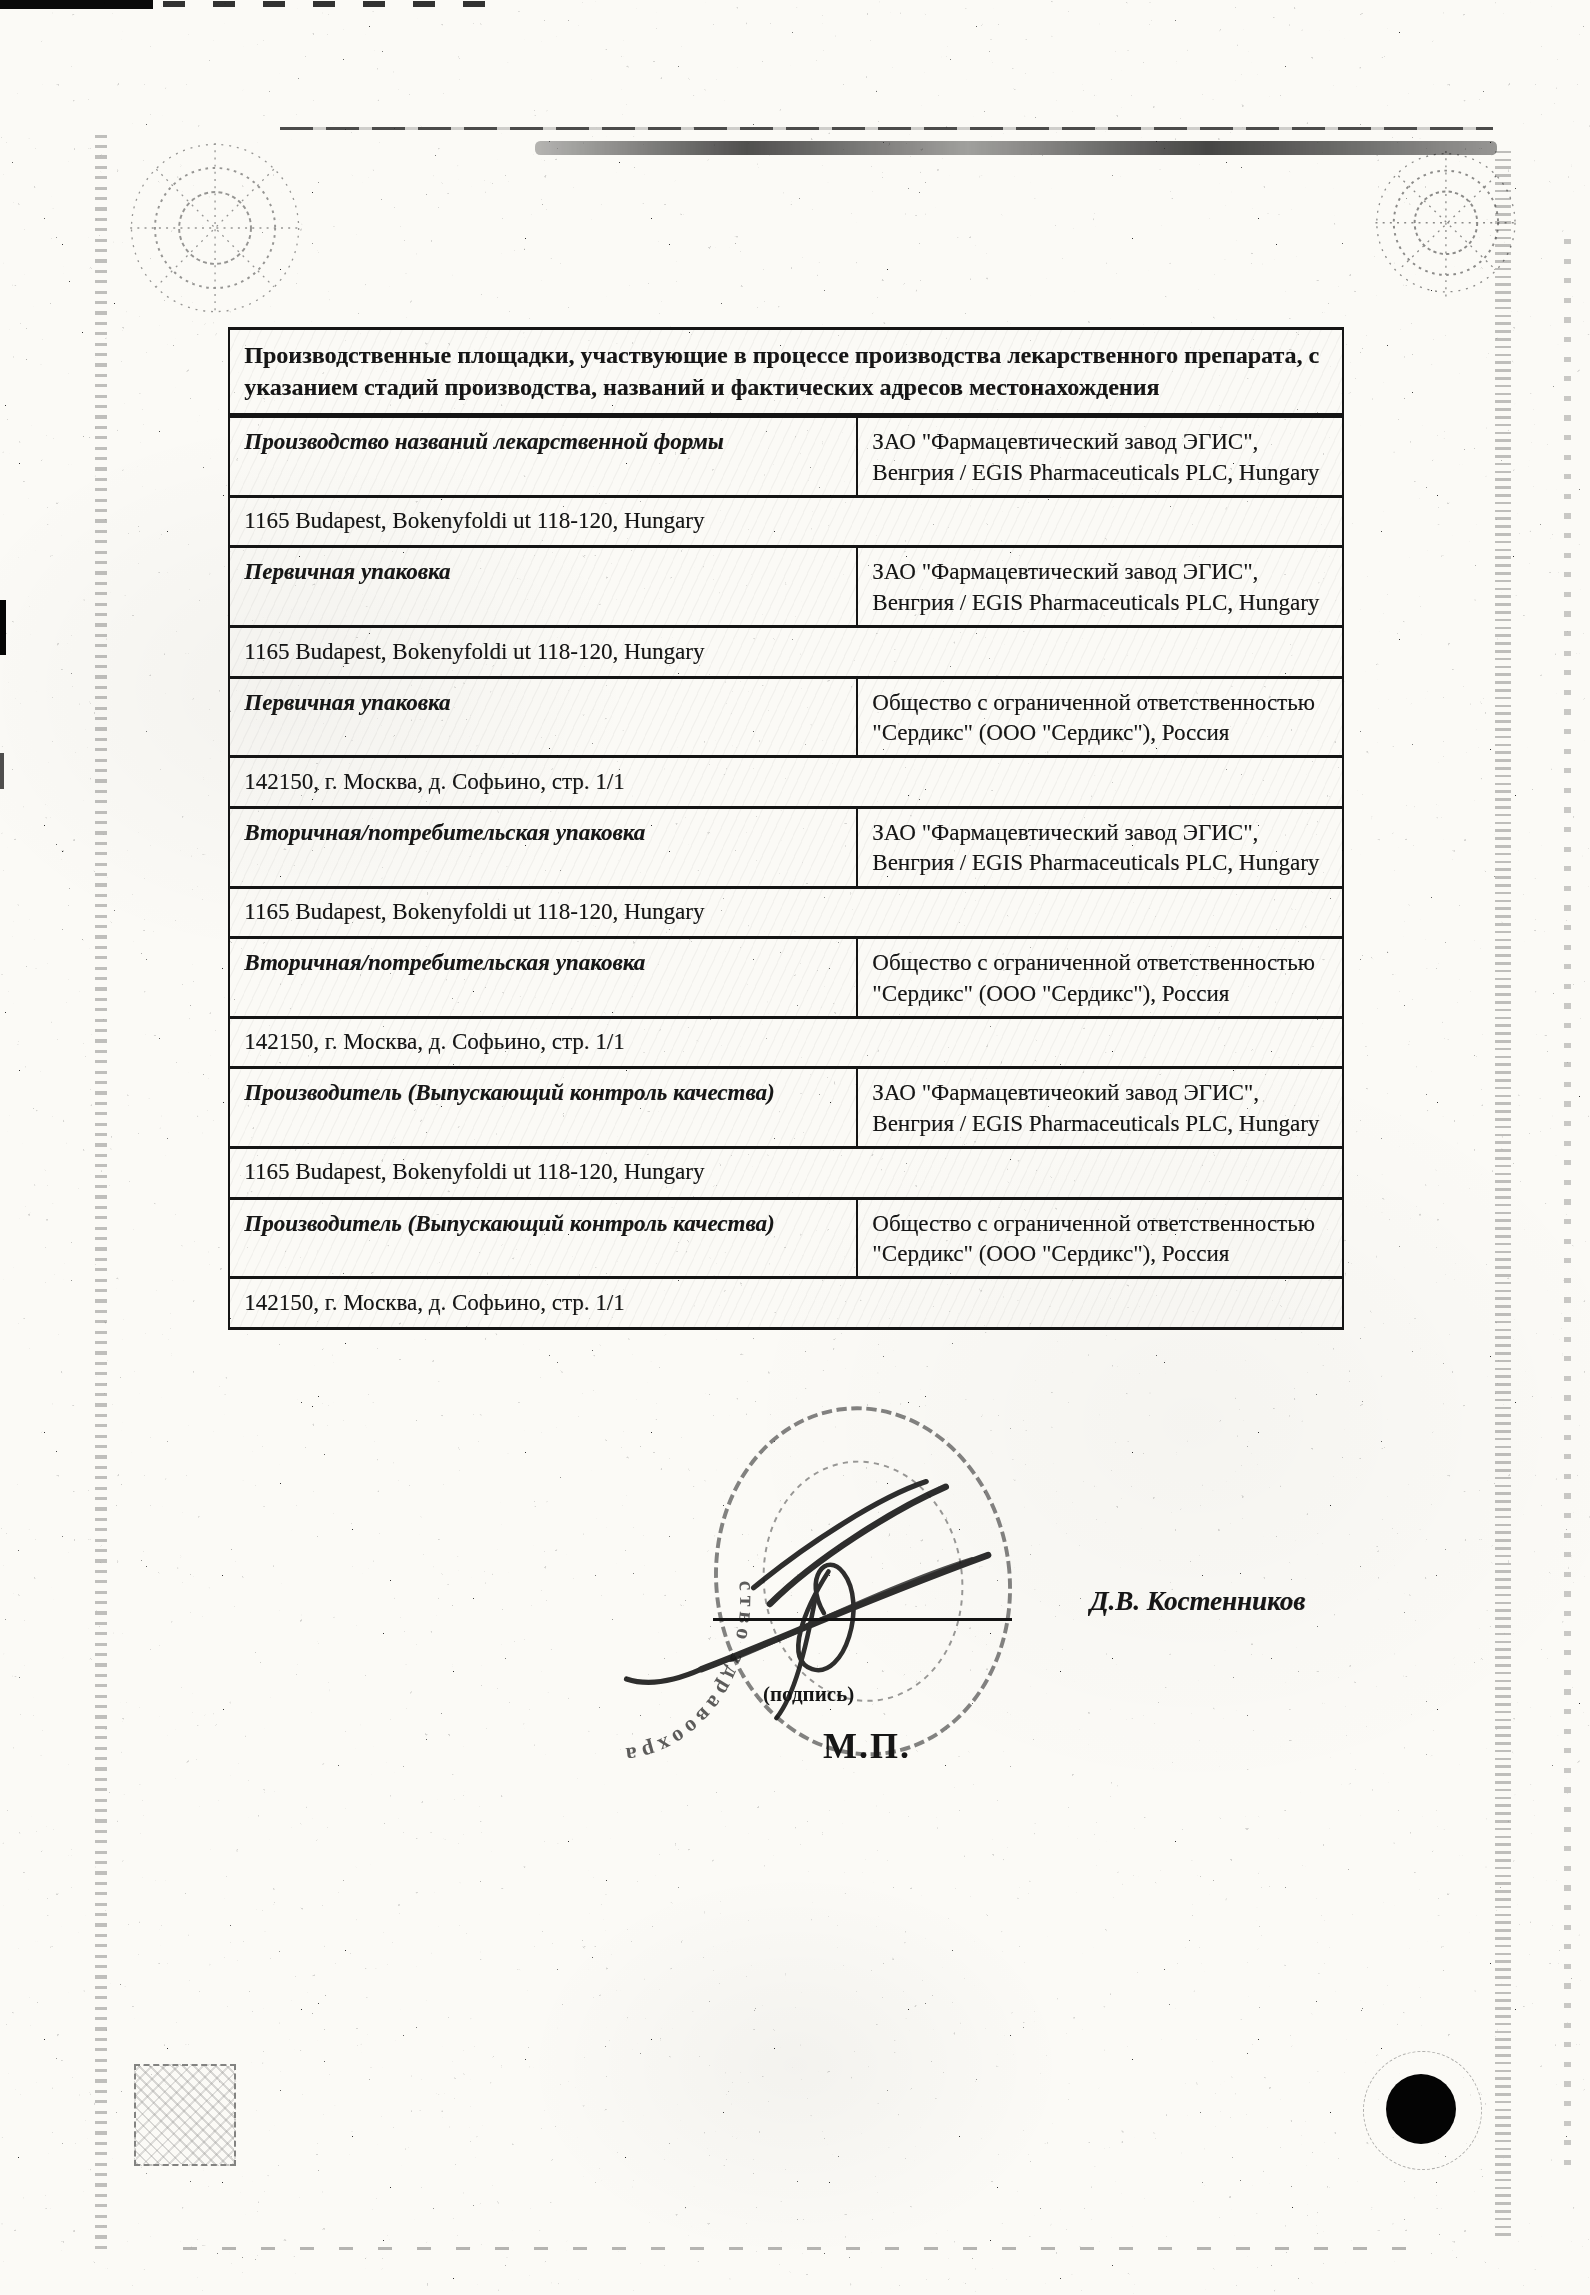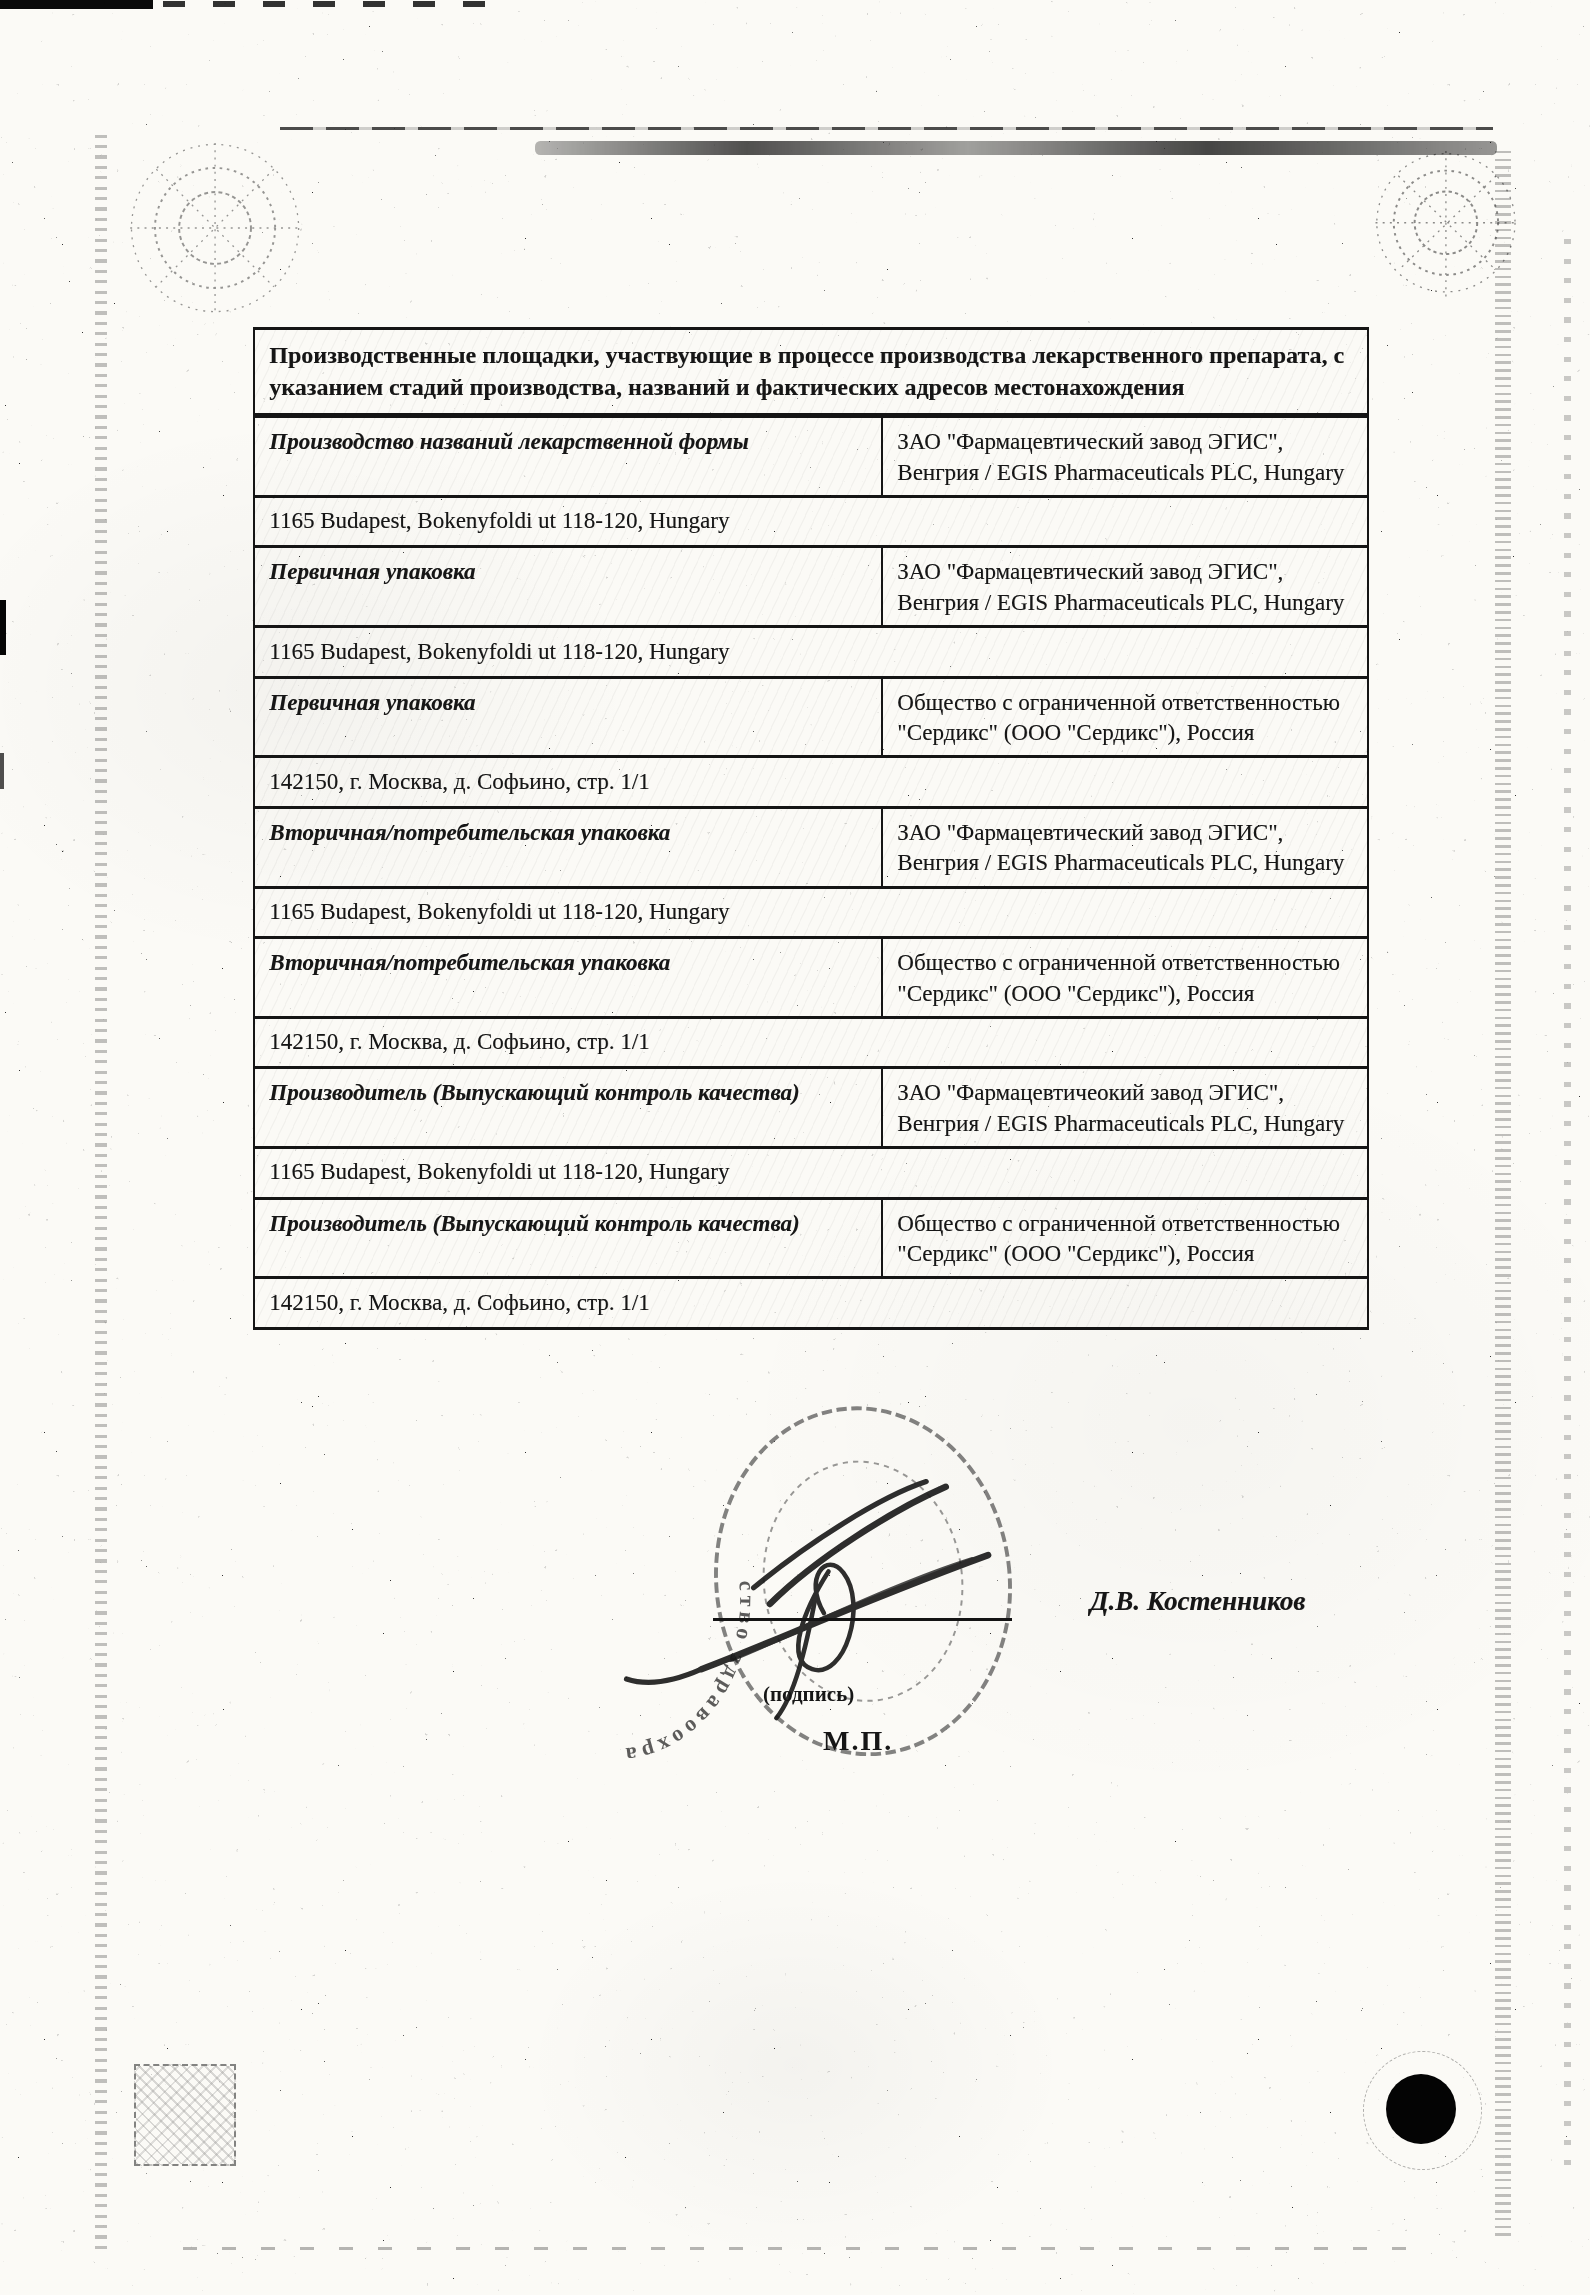--- a/index.html
+++ b/index.html
@@ -40,38 +40,38 @@
       repeating-linear-gradient(-45deg, rgba(0,0,0,.2) 0 2px, transparent 2px 9px); }
   .punch-dot { position:absolute; left:1386px; top:2074px; width:70px; height:70px; border-radius:50%;
     background:#040404; z-index:6; }
   .punch-ring { position:absolute; left:1363px; top:2051px; width:117px; height:117px; border-radius:50%;
     border:1.3px dashed rgba(0,0,0,.3); z-index:6; }
   
   .scan-header { position:absolute; left:0; top:160px; width:100%; padding-left:59px; box-sizing:border-box;
     text-align:center; font-size:26px; font-weight:bold; letter-spacing:0.7px; z-index:10;
     text-shadow:0.4px 0.4px 0 rgba(20,20,20,.45); }
   
-  table.doc-table { position:absolute; left:253px; top:327px; width:1114px; border-collapse:collapse;
+  table.doc-table { position:absolute; left:228px; top:327px; width:1114px; border-collapse:collapse;
     table-layout:fixed; z-index:10;
     background:repeating-linear-gradient(115deg, rgba(0,0,0,0.035) 0 1.3px, transparent 1.3px 9.8px);border-radius:13px; }
   .doc-table td { border:2.6px solid #151515; border-top-width:3.9px; border-bottom-width:3.9px;
     vertical-align:top; padding:9px 14.3px 6.5px; font-size:23px; line-height:1.33;
     text-shadow:0.3px 0.3px 0 rgba(20,20,20,.4); word-wrap:break-word; }
   .doc-table td.cell-title { font-weight:bold; font-size:24px; line-height:1.3; padding:10.4px 14.3px; border-bottom-width:5.2px; }
   .doc-table td.cell-stage { font-style:italic; font-weight:600; }
   .doc-table td.cell-address { padding:8.5px 14.3px; }
   
   .sig-pos { position:absolute; left:256px; top:1586px; width:424px; font-size:27px; font-weight:bold;
     line-height:1.45; z-index:10; text-shadow:0.4px 0.4px 0 rgba(20,20,20,.45); }
   .sig-name { position:absolute; left:1090px; top:1586px; font-size:27px; font-weight:bold; z-index:10;
     text-shadow:0.4px 0.4px 0 rgba(20,20,20,.45);font-style:italic; }
   .sig-line { position:absolute; left:713px; top:1618px; width:299px; height:3.3px; background:#141414; z-index:12; }
   .sig-caption { position:absolute; left:763px; top:1682px; width:196px; text-align:left;
     font-size:21px; font-weight:bold; z-index:12; }
-  .seal-caption { position:absolute; left:823px; top:1725px; font-size:28px; font-weight:bold;
+  .seal-caption { position:absolute; left:823px; top:1725px; font-size:36px; font-weight:bold;
     letter-spacing:2px; z-index:12; }
   .stamp-svg { position:absolute; left:620px; top:1389px; z-index:11; pointer-events:none; }
 </style>
 </head>
 <body>
 
 <div class="page">
 
   <div class="bar-tl"></div>
   <div class="bar-tl2"></div>

